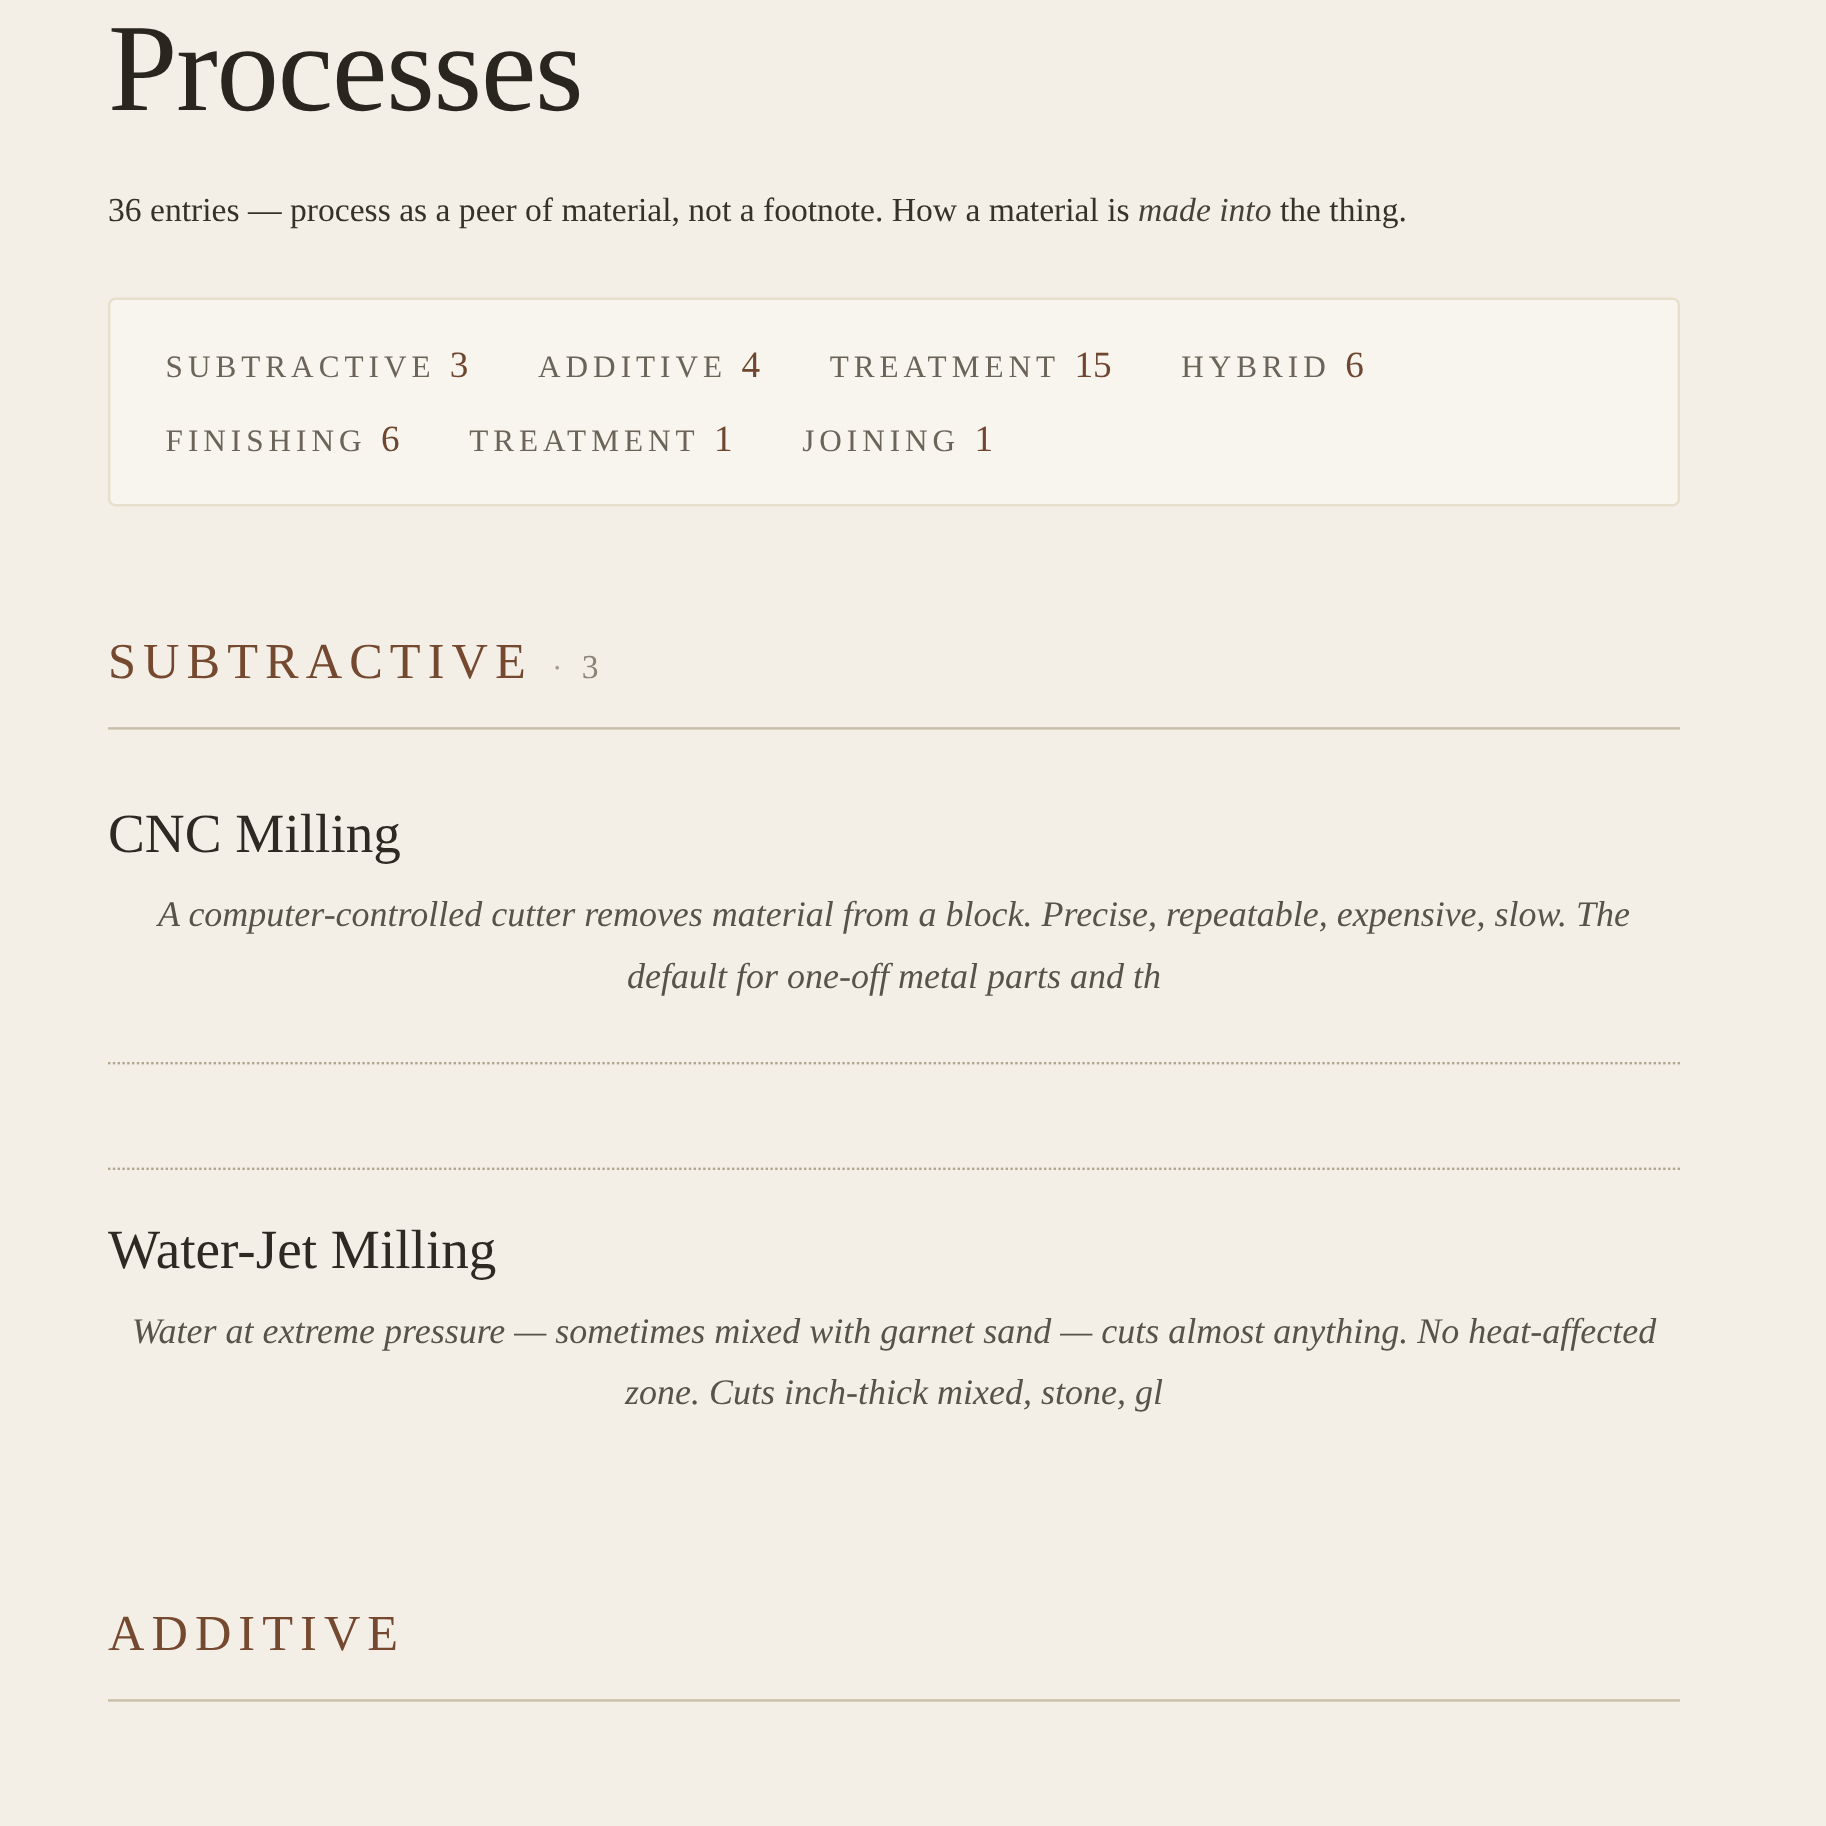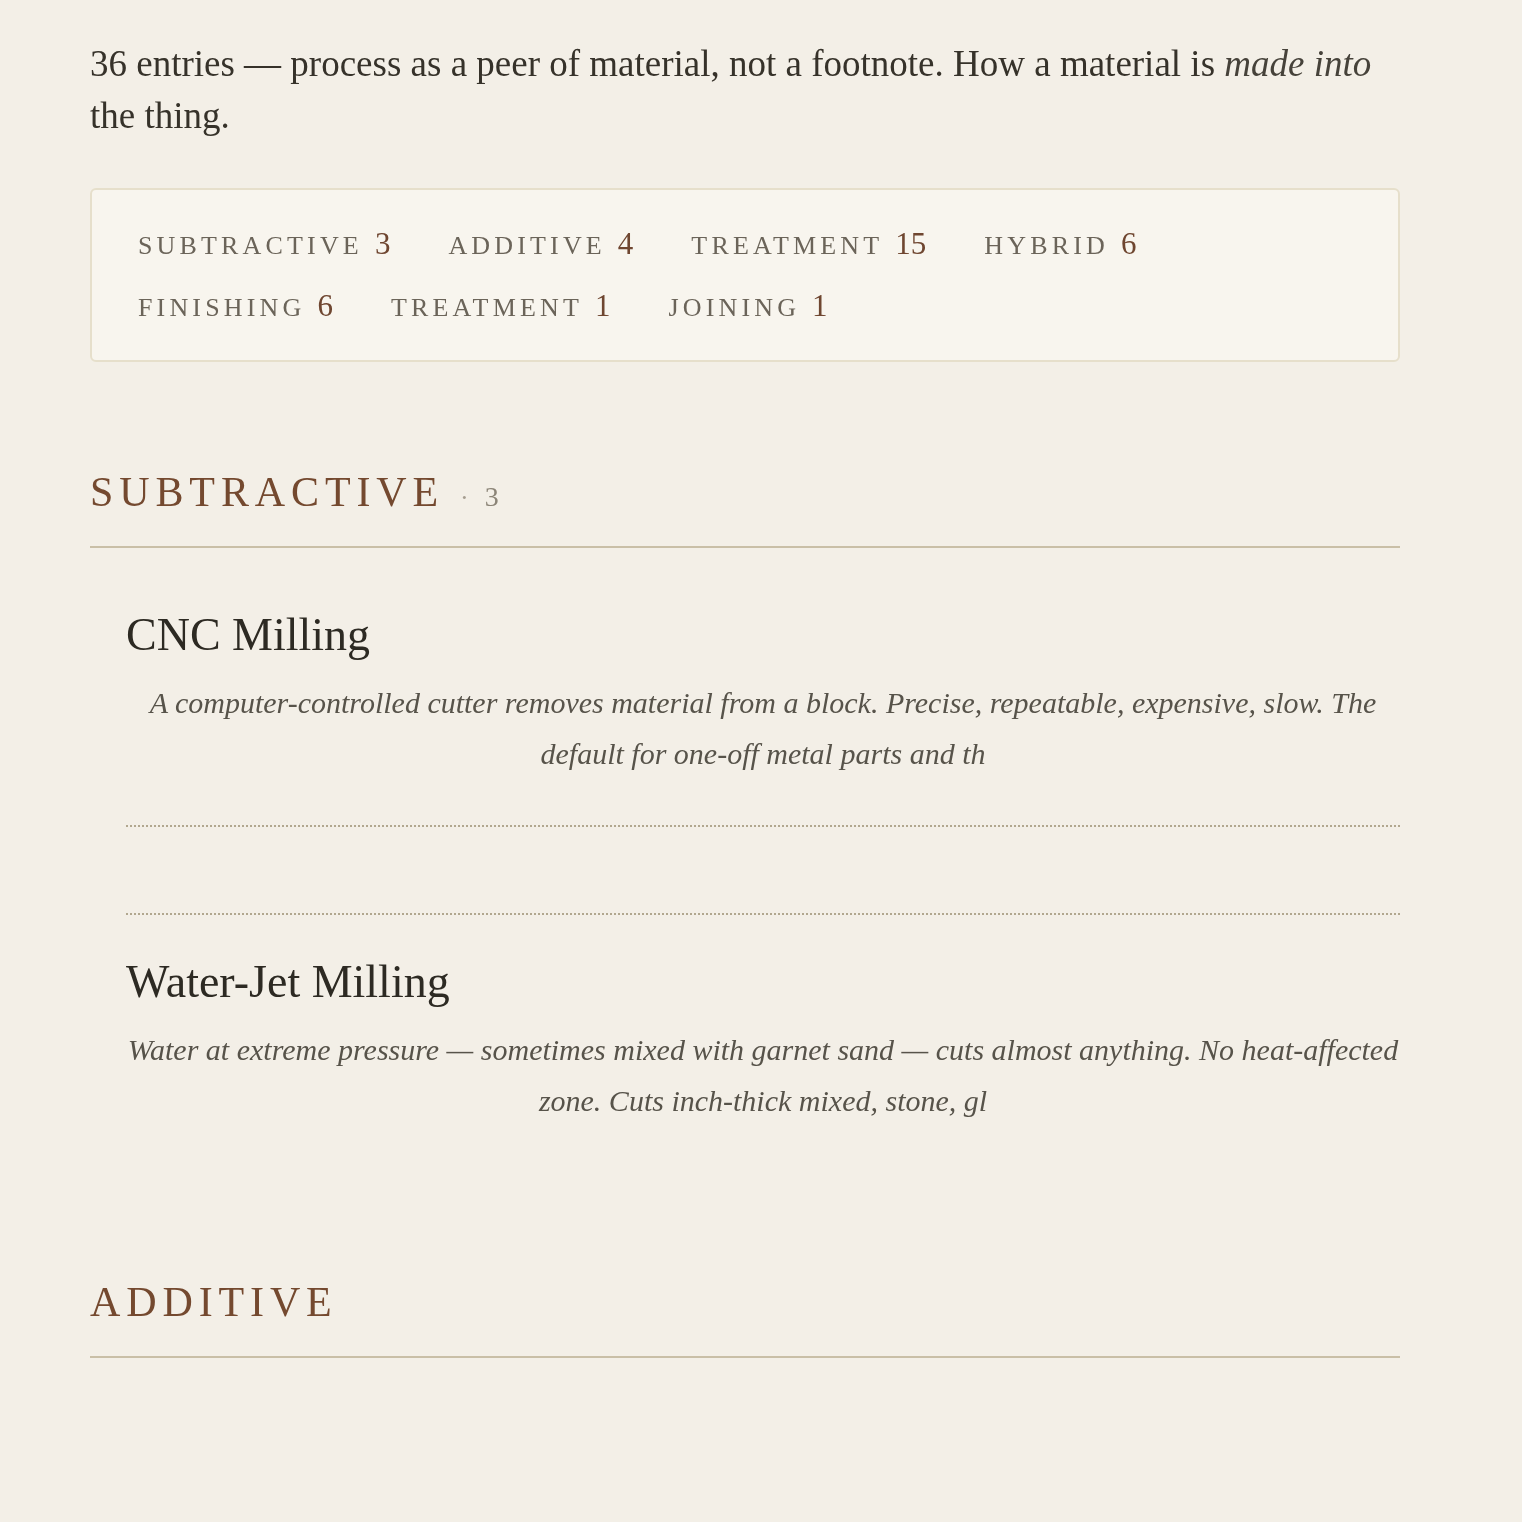--- a/index.html
+++ b/index.html
@@ -23,21 +23,21 @@
   .page-title {
     font-size: 104px;
     font-weight: 400;
     line-height: 1.08;
     letter-spacing: -1px;
     color: #29261f;
     margin: 0;
   }
   .intro {
     margin: 36px 0 0 0;
-    font-size: 37px;
+    font-size: 28px;
     line-height: 52px;
     color: #36322a;
   }
   .intro em {
     font-style: italic;
     color: #46423a;
   }
   .summary-box {
     margin-top: 46px;
     background: #f8f5ee;
@@ -85,21 +85,20 @@
     font-size: 26px;
     color: #a59d90;
   }
   .sh-count {
     font-size: 28px;
     letter-spacing: 0.05em;
     color: #8b8477;
   }
   .entry {
     padding: 40px 0 46px 0;
-    margin-left: 36px;
   }
   .entry + .entry {
     border-top: 2px dotted #b1a78f;
   }
   .entry-title {
     font-size: 46px;
     font-weight: 400;
     color: #2d2a23;
     margin: 0 0 16px 0;
     cursor: pointer;
@@ -111,20 +110,21 @@
     color: #57534a;
     margin: 0;
     text-align: center;
   }
 </style>
 </head>
 <body>
 
 <main class="page">
 
+  <h1 class="page-title">Processes</h1>
 
   <p class="intro"><span>36 entries — process as a peer of material, not a footnote. How a material is </span><em>made into</em><span> the thing.</span></p>
 
   <div class="summary-box">
     <span class="summary-item">
       <span class="s-label">SUBTRACTIVE</span>
       <span class="s-count">3</span>
     </span>
     <span class="summary-item">
       <span class="s-label">ADDITIVE</span>

